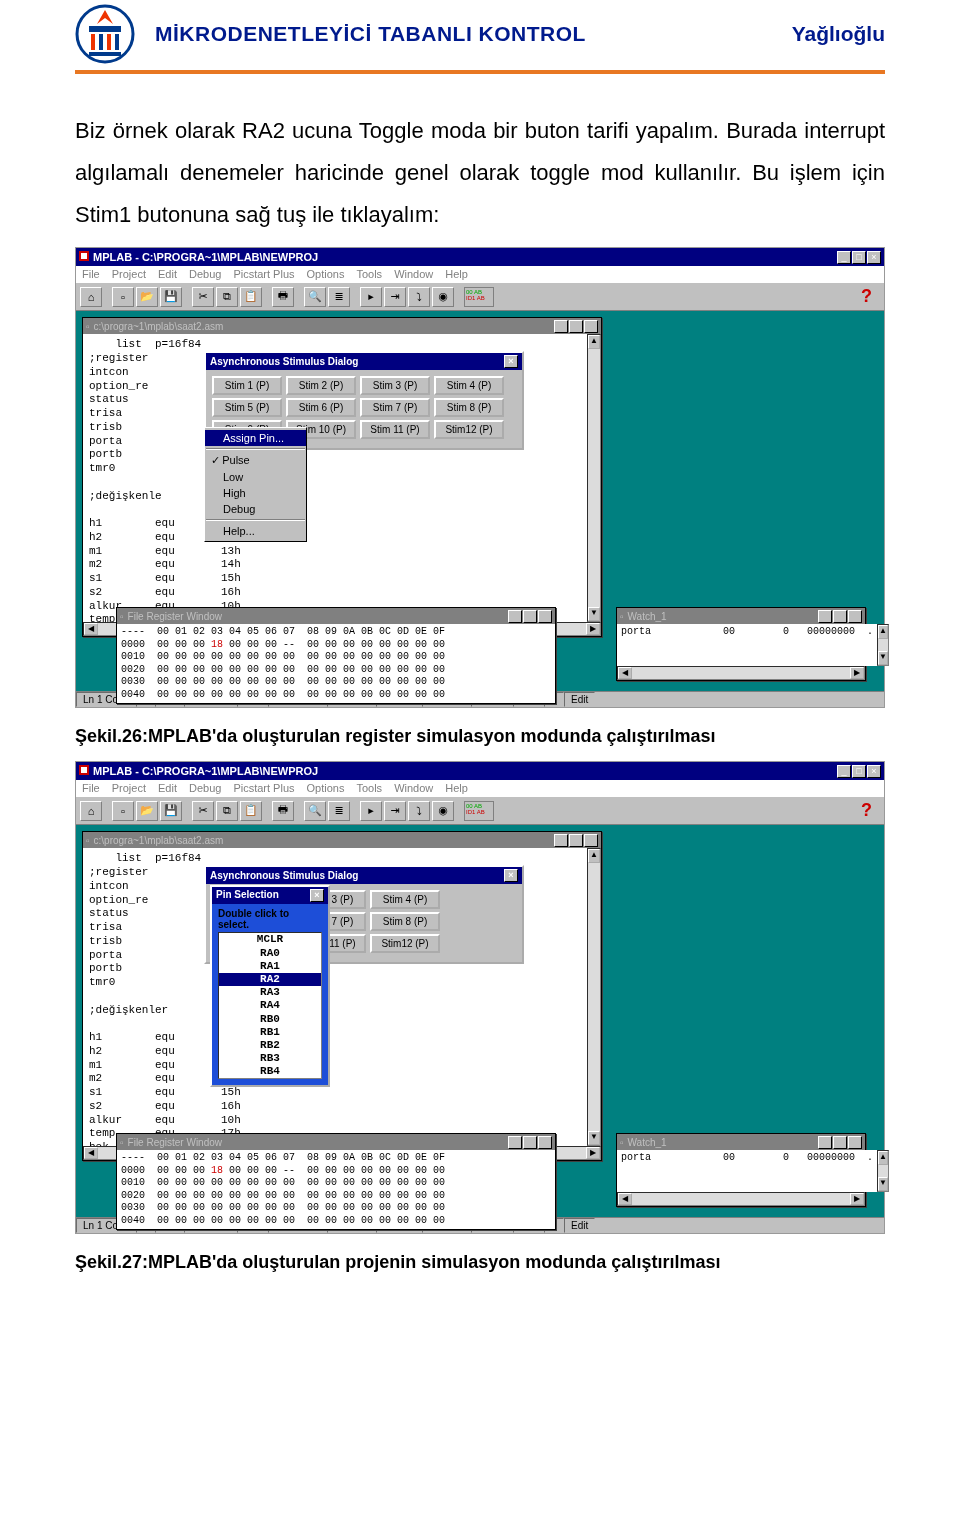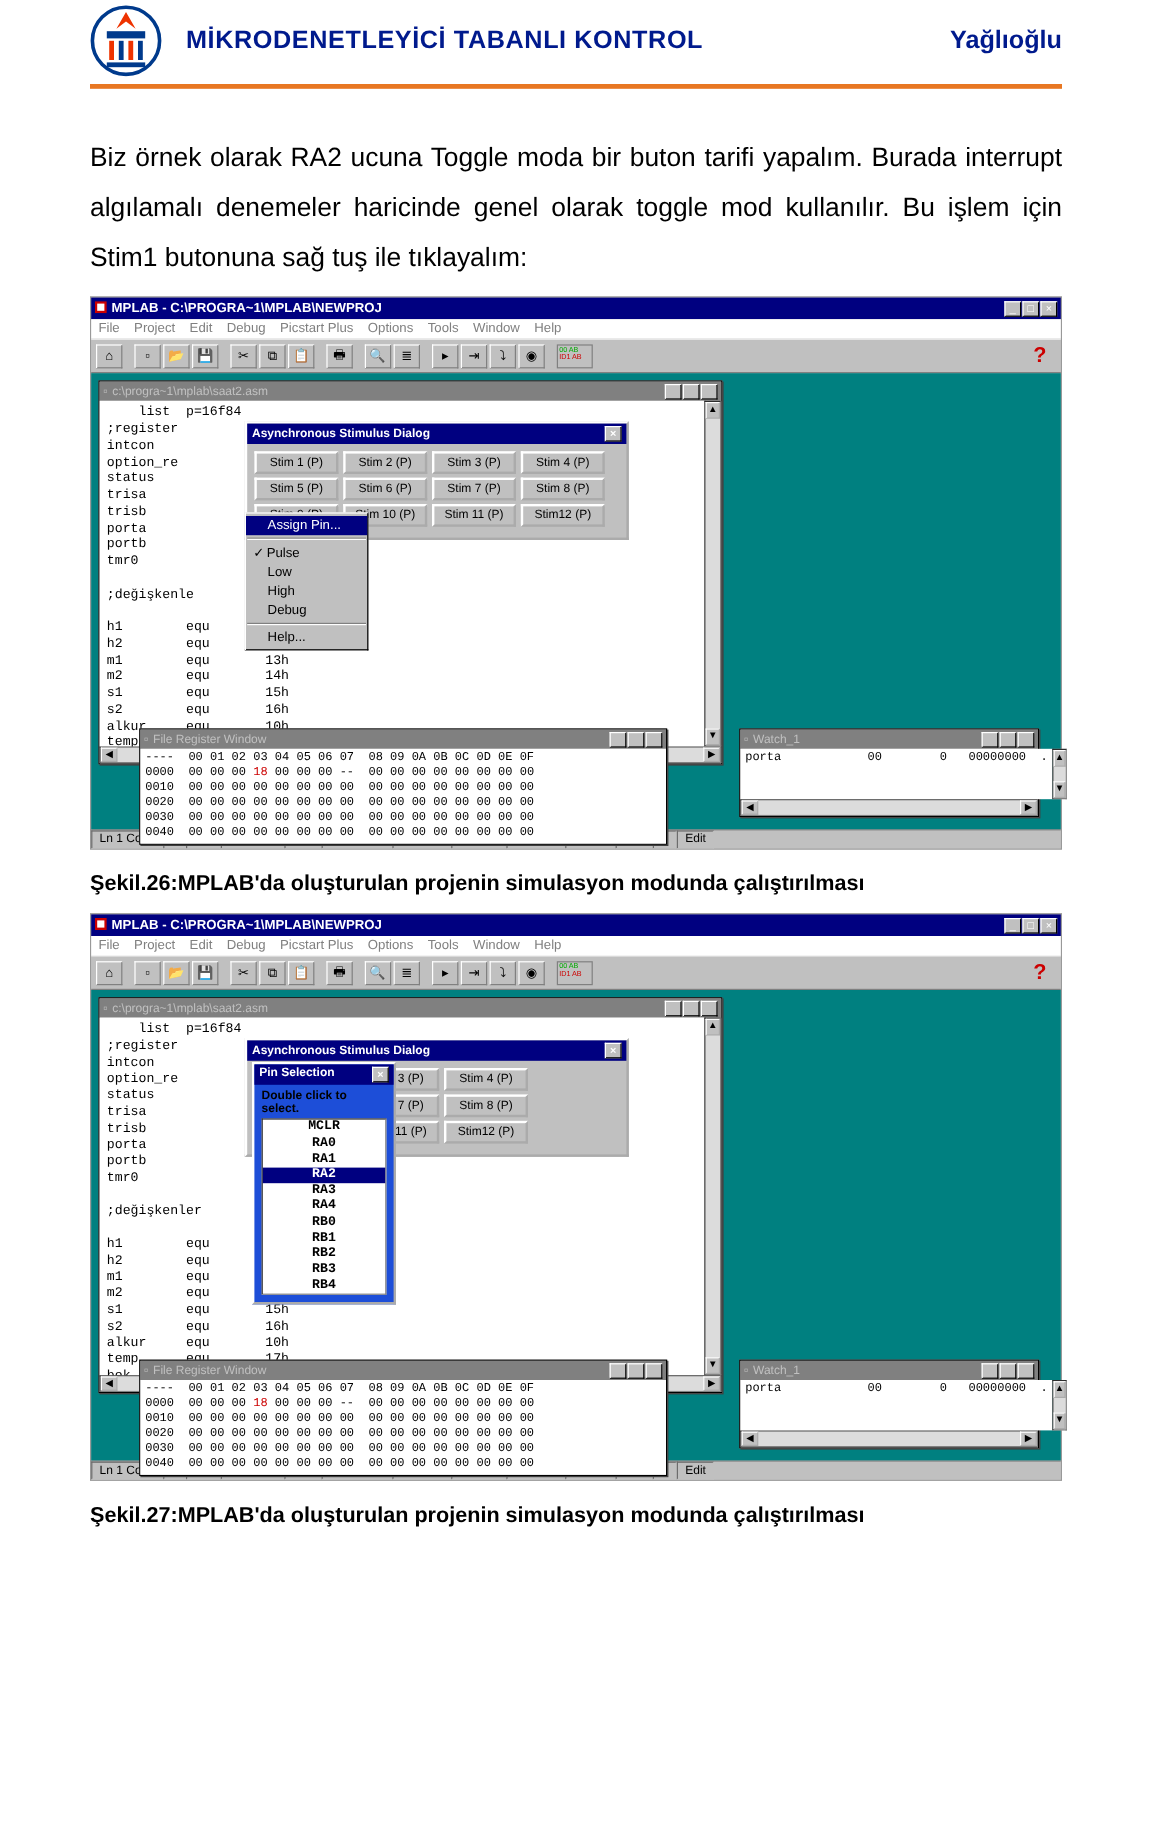--- a/index.html
+++ b/index.html
@@ -309,21 +309,21 @@
         <div class="cell">pc:0x00</div>
         <div class="cell">w:0x00</div>
         <div class="cell">-- z dc c</div>
         <div class="cell">Bk On</div>
         <div class="cell">Sim</div>
         <div class="cell">1</div>
         <div class="cell">Edit</div>
       </div>
   </div>
 
-  <p class="caption"><b>Şekil.26:MPLAB'da oluşturulan projenin simulasyon modunda çalıştırılması</b></p>
+  <p class="caption"><b>Şekil.26:MPLAB'da oluşturulan register simulasyon modunda çalıştırılması</b></p>
 
   <div class="screenshot">
     <div class="ss-titlebar">
       <div class="ss-title-left">
         <span><svg class="minsvg" viewBox="0 0 10 10">
               <rect width="10" height="10" fill="#c00"></rect>
               <rect x="2" y="2" width="6" height="6" fill="#fff"></rect>
             </svg></span>
         <span class="ss-title-text">MPLAB - C:\PROGRA~1\MPLAB\NEWPROJ</span>
       </div>

